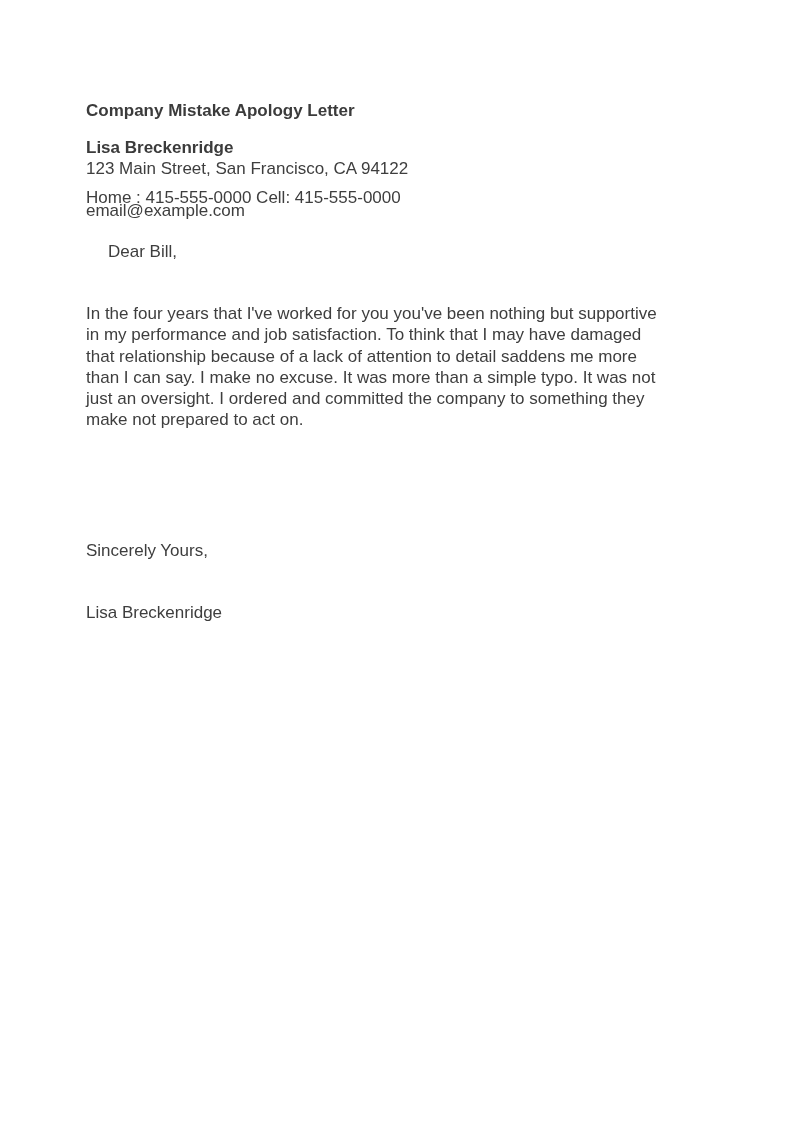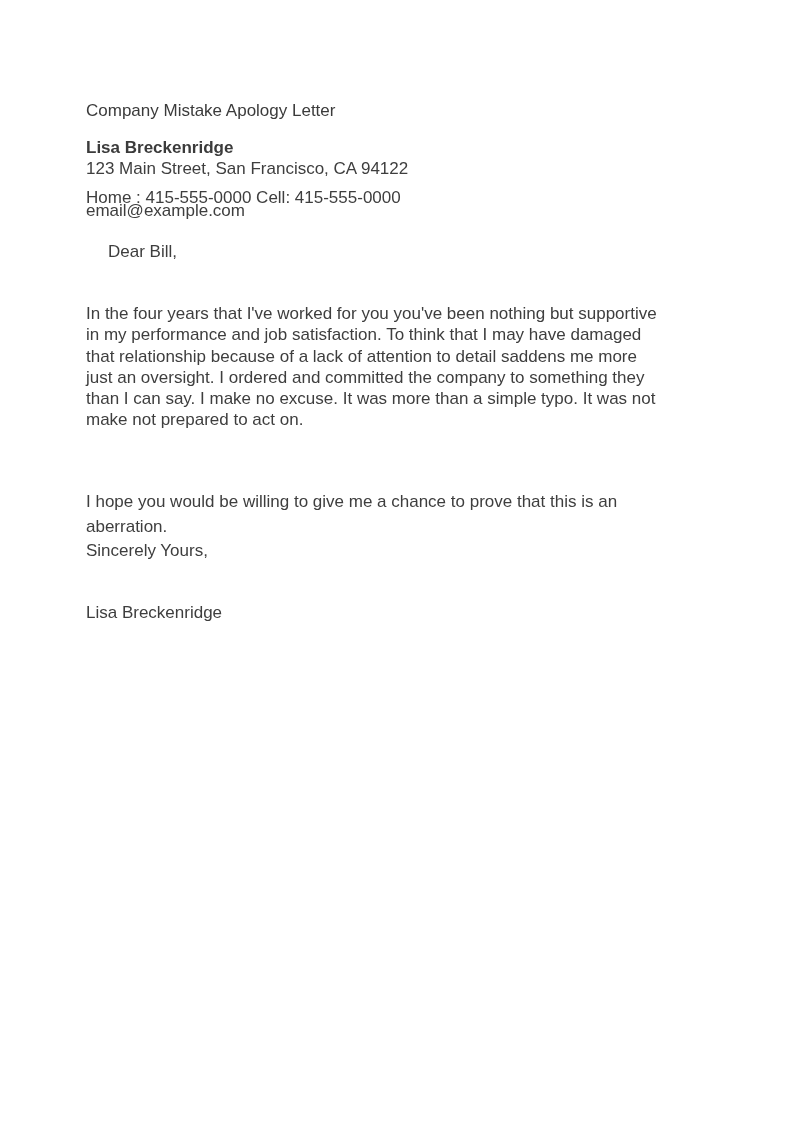--- a/index.html
+++ b/index.html
@@ -1,19 +1,19 @@
 <!DOCTYPE html>
 <html><head>
   <meta charset="utf-8">
   <style>
     html, body { margin: 0; padding: 0; background: #ffffff; }
     body { width: 810px; height: 1138px; position: relative; overflow: hidden;
            font-family: "Liberation Sans", sans-serif; color: #3a3a3a; }
     .page { position: absolute; left: 0; top: 0; width: 810px; height: 1138px; background: #fff; }
-    .title { position: absolute; left: 86px; top: 101px; font-size: 17px; font-weight: normal; color: #3b3b3b; }
+    .title { position: absolute; left: 86px; top: 101px; font-size: 17px; font-weight: bold; color: #3b3b3b; }
     .sender-name { position: absolute; left: 86px; top: 138px; font-size: 17px; font-weight: bold; color: #3b3b3b; }
     .line { position: absolute; left: 86px; font-size: 17px; color: #3e3e3e; white-space: nowrap; }
     .para { position: absolute; left: 86px; width: 660px; font-size: 17px; line-height: 21.3px; color: #3e3e3e; }
   </style>
 </head>
 <body>
 
 <div class="page">
   <div class="title">Company Mistake Apology Letter</div>
 
@@ -21,25 +21,21 @@
   <div class="line" style="top:159px;">123 Main Street, San Francisco, CA 94122</div>
   <div class="line" style="top:188px;">Home : 415-555-0000 Cell: 415-555-0000</div>
   <div class="line" style="top:201px;">email@example.com</div>
 
   <div class="line" style="top:242px;margin-left:22px;">Dear Bill,</div>
 
   <div class="para" style="top:303px;">
     <div>In the four years that I've worked for you you've been nothing but supportive</div>
     <div>in my performance and job satisfaction. To think that I may have damaged</div>
     <div>that relationship because of a lack of attention to detail saddens me more</div>
+    <div>than I can say. I make no excuse. It was more than a simple typo. It was not</div>
     <div>just an oversight. I ordered and committed the company to something they</div>
-    <div>than I can say. I make no excuse. It was more than a simple typo. It was not</div>
     <div>make not prepared to act on.</div>
   </div>
 
-  <div class="para" style="top:489px; line-height:25px;">
-    <div>I hope you would be willing to give me a chance to prove that this is an</div>
-    <div>aberration.</div>
-  </div>
 
   <div class="line" style="top:541px;">Sincerely Yours,</div>
   <div class="line" style="top:603px;">Lisa Breckenridge</div>
 </div>
 
 </body></html>

